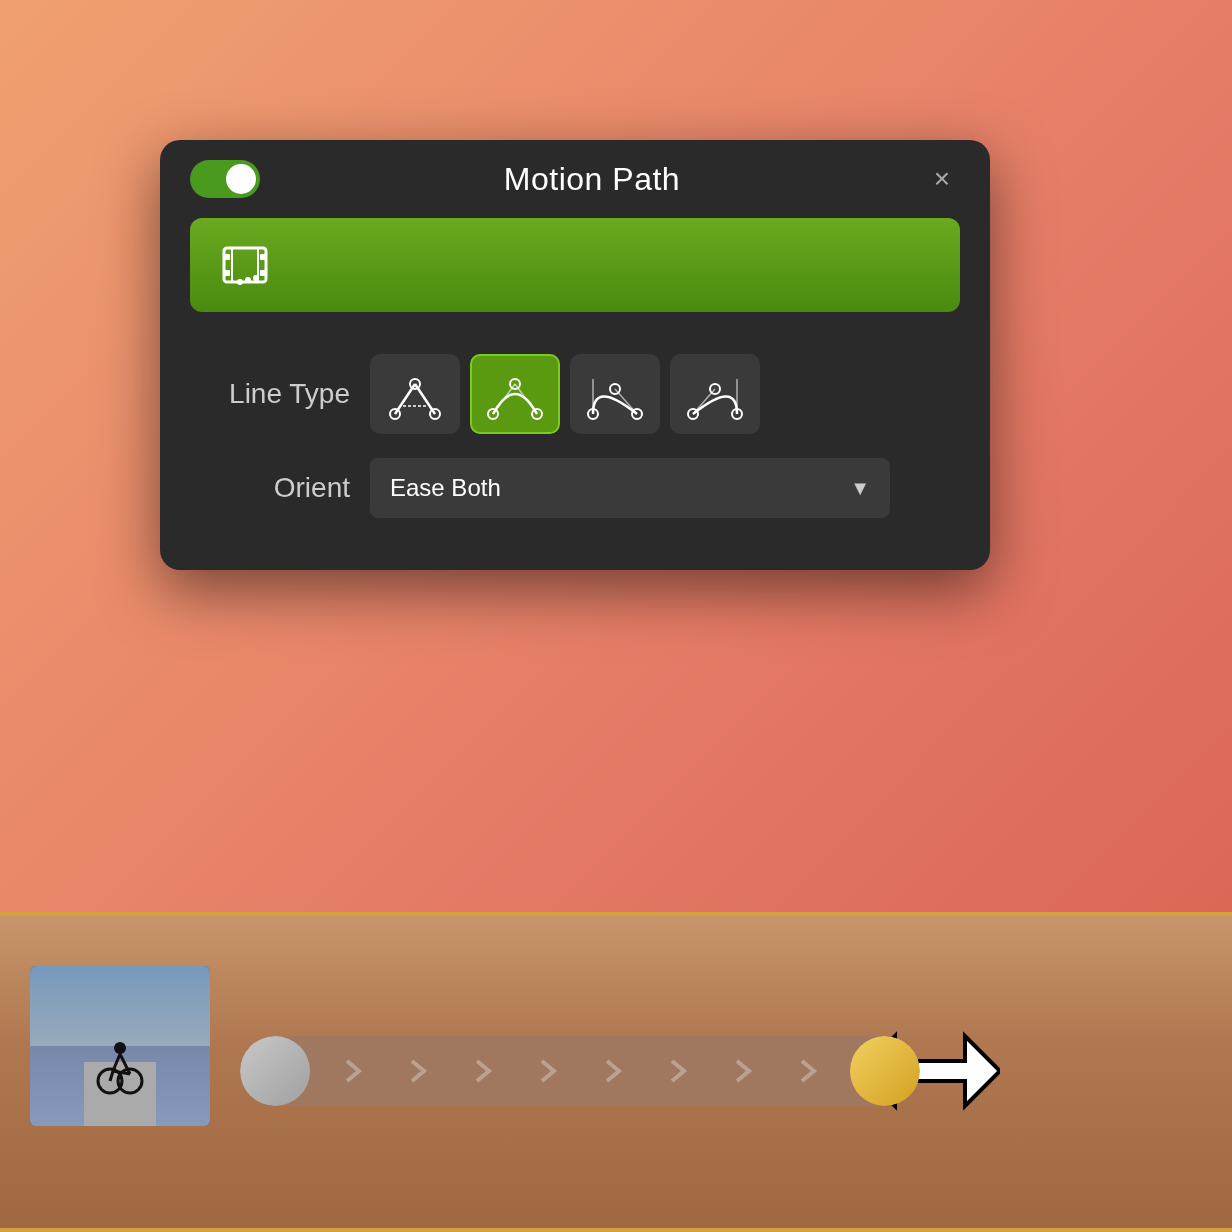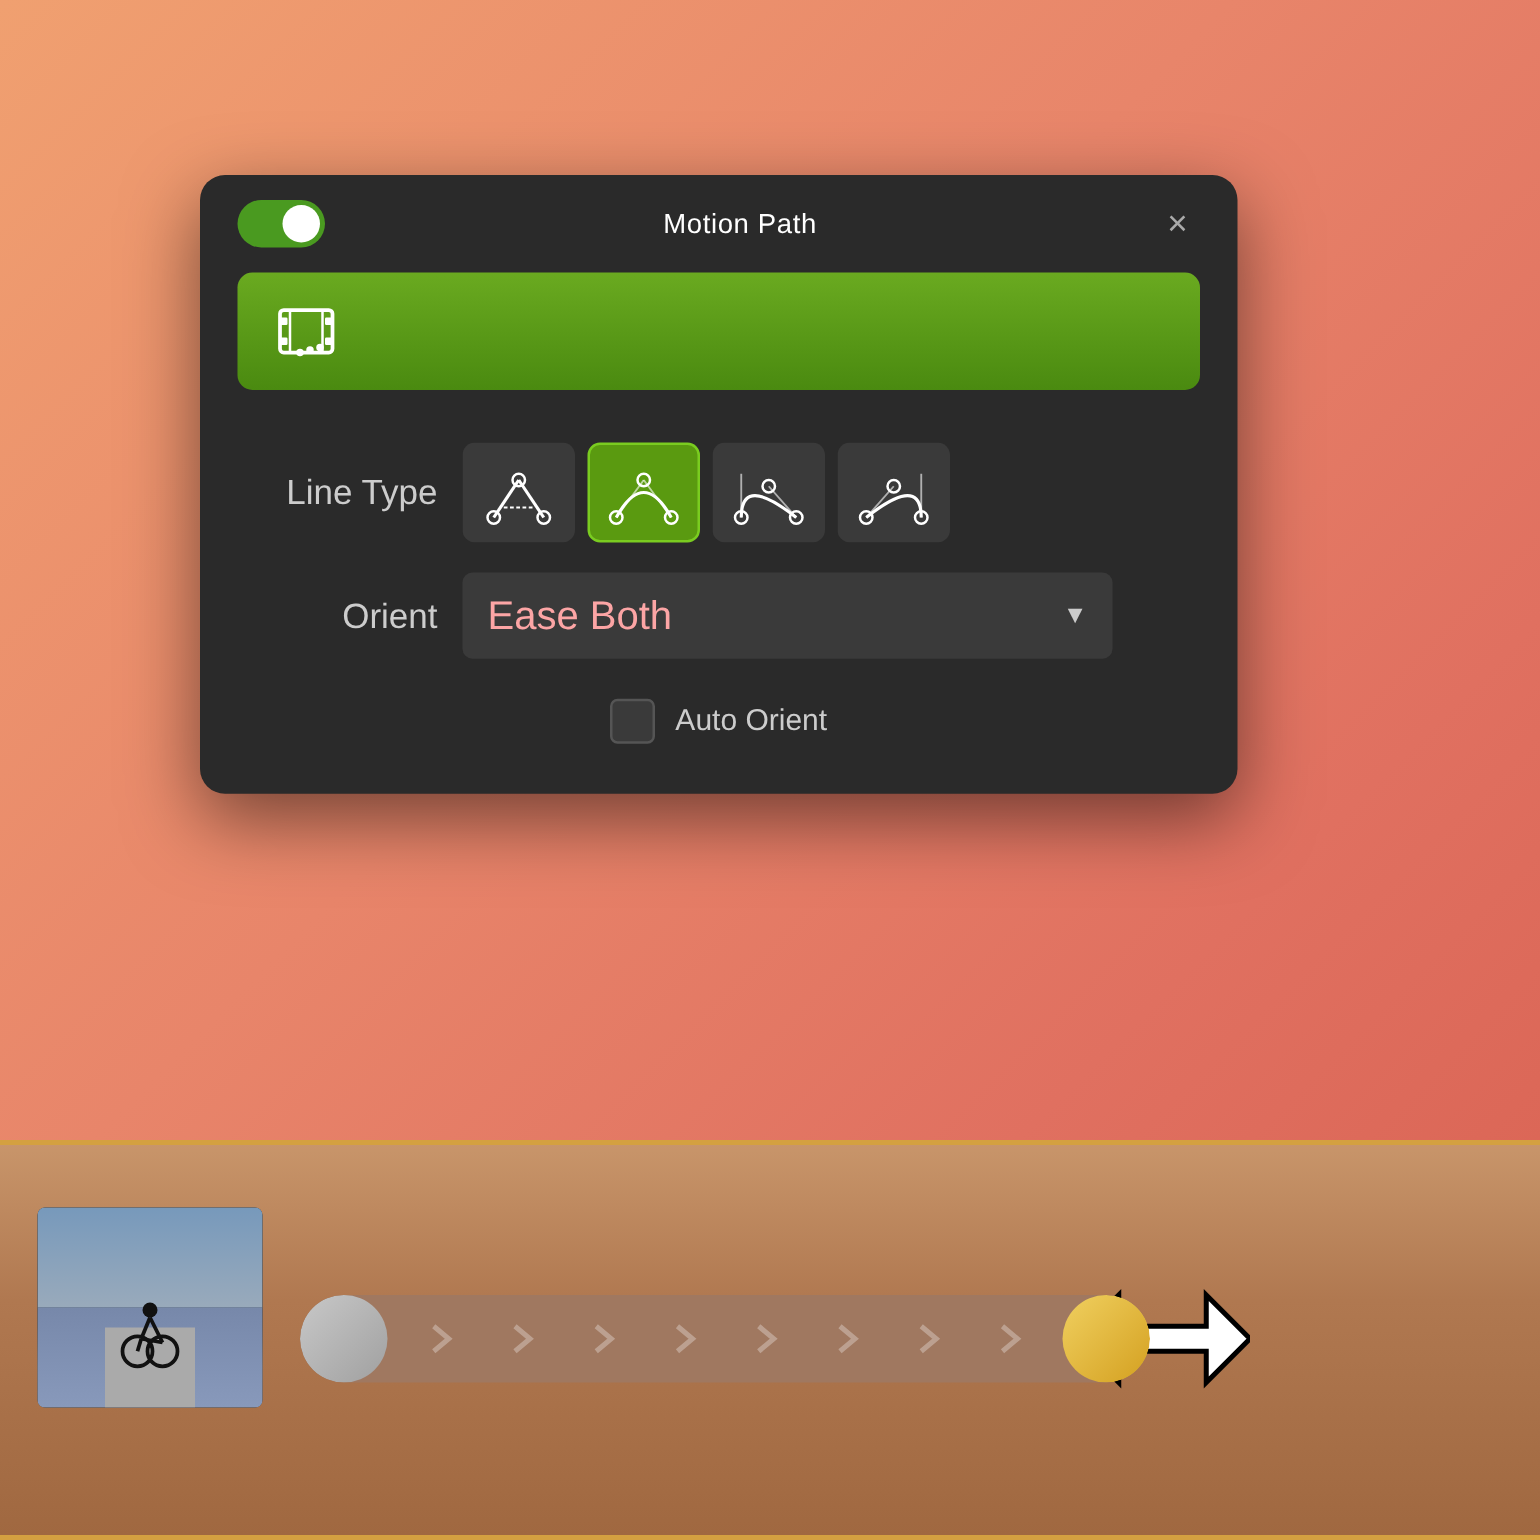--- a/index.html
+++ b/index.html
@@ -143,21 +143,21 @@
       width: 30px;
       height: 30px;
       border-radius: 50%;
       background: white;
     }
 
     .dialog-title {
       flex: 1;
       text-align: center;
       color: white;
-      font-size: 22px;
+      font-size: 32px;
       font-weight: 500;
       letter-spacing: 0.5px;
     }
 
     .close-btn {
       color: #aaa;
       font-size: 28px;
       cursor: pointer;
       width: 36px;
       height: 36px;
@@ -230,22 +230,22 @@
       border-radius: 8px;
       padding: 16px 20px;
       display: flex;
       align-items: center;
       justify-content: space-between;
       cursor: pointer;
       max-width: 520px;
     }
 
     .easing-value {
-      color: #fca5a5;
-      font-size: 32px;
+      color: #ffffff;
+      font-size: 24px;
     }
 
     .dropdown-arrow {
       color: #ccc;
       font-size: 20px;
     }
 
     
     .checkbox-area {
       display: flex;
@@ -419,17 +419,13 @@
   </div>
 
   <div class="row">
     <span class="row-label">Orient</span>
     <div class="easing-select">
       <span class="easing-value">Ease Both</span>
       <span class="dropdown-arrow">▼</span>
     </div>
   </div>
 
-  <div class="checkbox-area">
-    <div class="checkbox"></div>
-    <span class="checkbox-label">Auto Orient</span>
-  </div>
 </div>
 
 </body></html>

